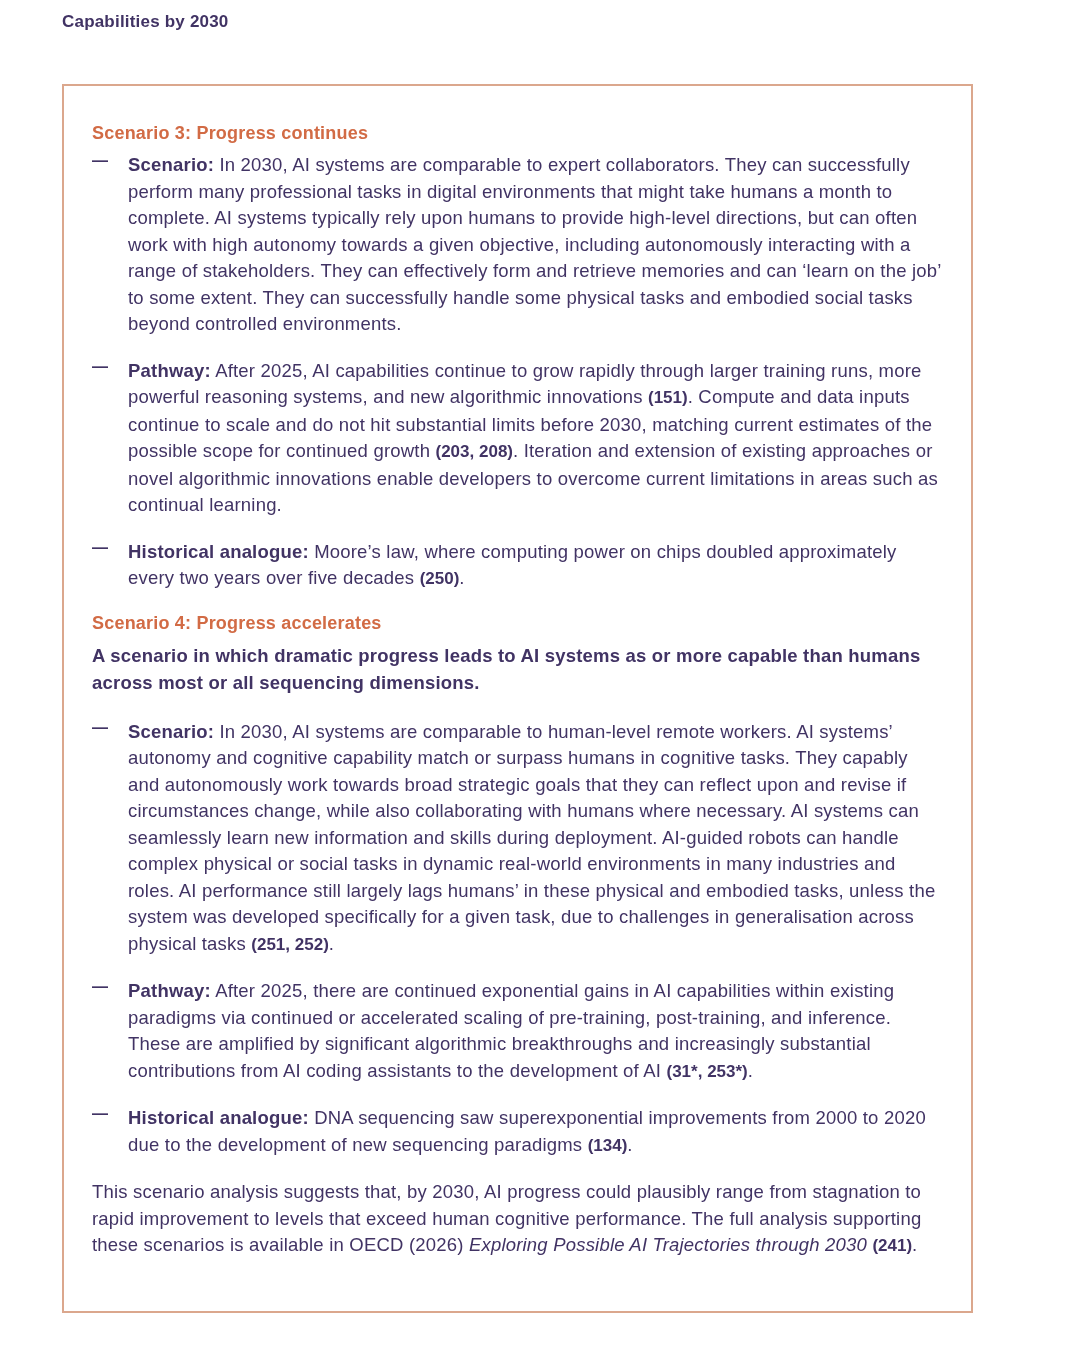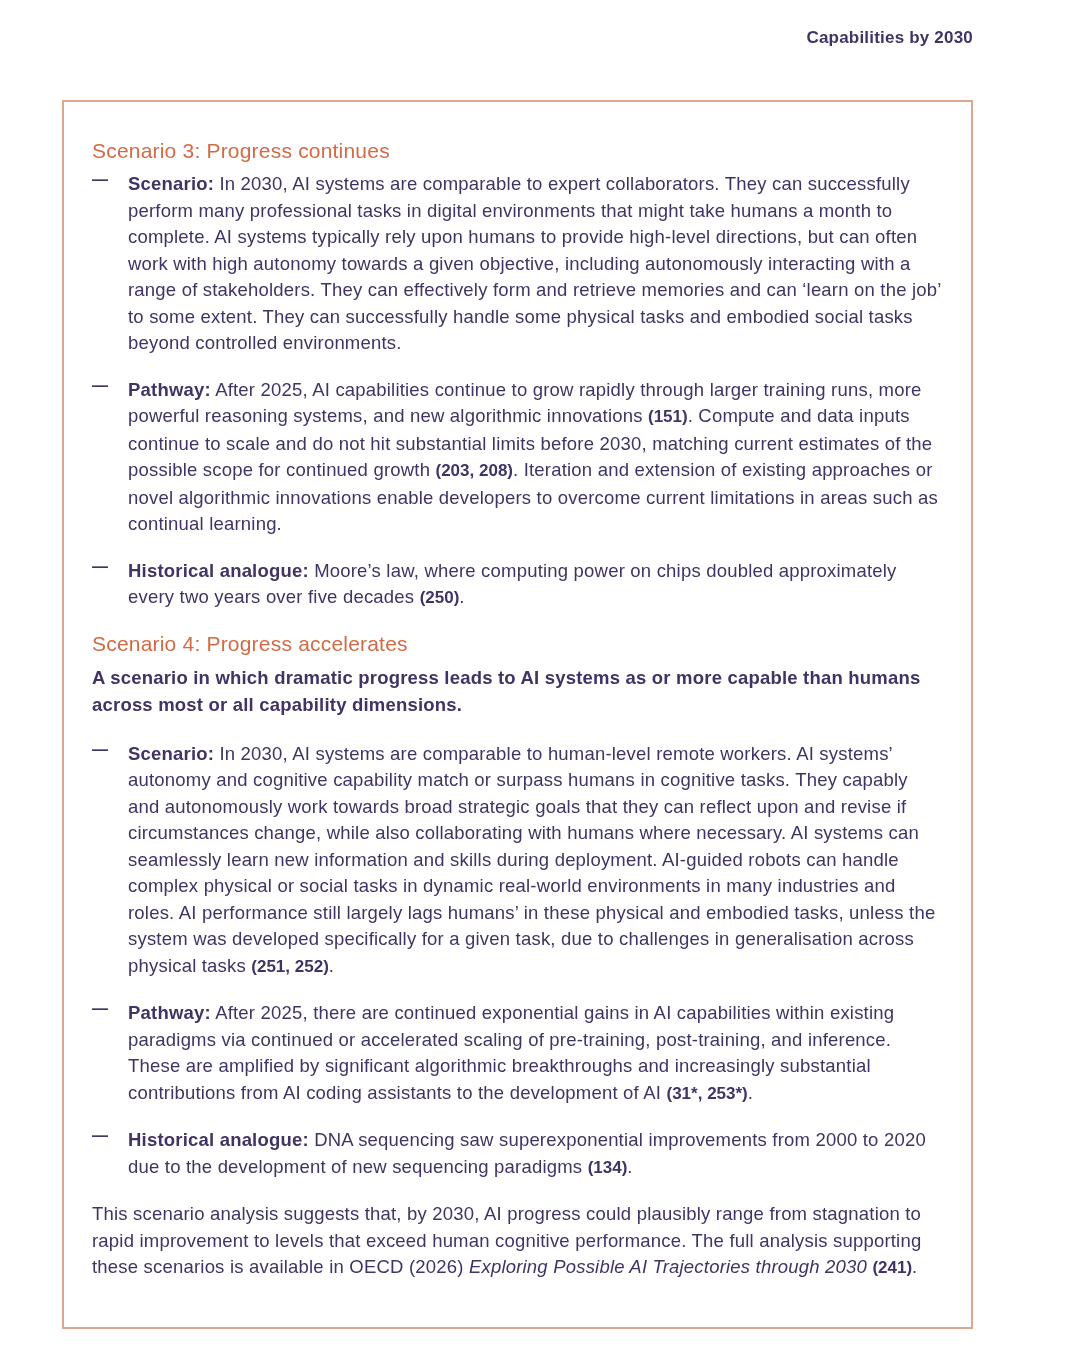--- a/index.html
+++ b/index.html
@@ -17,38 +17,38 @@
   body {
     width: 1080px;
     height: 1349px;
     font-family: "Liberation Sans", "DejaVu Sans", sans-serif;
     color: var(--body-purple);
     overflow: hidden;
   }
   .page-header {
     width: 911px;
     margin: 0 0 0 62px;
-    padding-top: 28px;
-    text-align: right;
+    padding-top: 12px;
+    text-align: left;
     font-size: 17px;
     font-weight: bold;
     letter-spacing: 0.2px;
   }
   .scenario-box {
     width: 911px;
     min-height: 1229px;
     margin: 52px 0 0 62px;
     border: 2px solid var(--border-salmon);
     padding: 37px 28px 30px 28px;
   }
   .section + .section { margin-top: 18px; }
   .scenario-heading {
     margin: 0 0 8px 0;
-    font-size: 21px;
-    font-weight: normal;
+    font-size: 18px;
+    font-weight: bold;
     color: var(--heading-orange);
     letter-spacing: 0.2px;
   }
   .scenario-subtitle {
     margin: 0 0 23px 0;
     font-size: 18.5px;
     font-weight: bold;
     line-height: 27px;
     letter-spacing: 0.2px;
   }
@@ -98,21 +98,21 @@
     </div>
 
     <div class="bullet">
       <span class="dash">—</span>
       <p class="bullet-text"><strong>Historical analogue:</strong><span><span class="seg-text"> Moore’s law, where computing power on chips doubled approximately every two years over five decades </span><span class="seg-ref">(250)</span><span class="seg-text">.</span></span></p>
     </div>
   </div>
 
   <div class="section">
     <h3 class="scenario-heading">Scenario 4: Progress accelerates</h3>
-    <p class="scenario-subtitle">A scenario in which dramatic progress leads to AI systems as or more capable than humans across most or all capability dimensions.</p>
+    <p class="scenario-subtitle">A scenario in which dramatic progress leads to AI systems as or more capable than humans across most or all sequencing dimensions.</p>
 
     <div class="bullet">
       <span class="dash">—</span>
       <p class="bullet-text"><strong>Scenario:</strong><span><span class="seg-text"> In 2030, AI systems are comparable to human-level remote workers. AI systems’ autonomy and cognitive capability match or surpass humans in cognitive tasks. They capably and autonomously work towards broad strategic goals that they can reflect upon and revise if circumstances change, while also collaborating with humans where necessary. AI systems can seamlessly learn new information and skills during deployment. AI-guided robots can handle complex physical or social tasks in dynamic real-world environments in many industries and roles. AI performance still largely lags humans’ in these physical and embodied tasks, unless the system was developed specifically for a given task, due to challenges in generalisation across physical tasks </span><span class="seg-ref">(251, 252)</span><span class="seg-text">.</span></span></p>
     </div>
 
     <div class="bullet">
       <span class="dash">—</span>
       <p class="bullet-text"><strong>Pathway:</strong><span><span class="seg-text"> After 2025, there are continued exponential gains in AI capabilities within existing paradigms via continued or accelerated scaling of pre-training, post-training, and inference. These are amplified by significant algorithmic breakthroughs and increasingly substantial contributions from AI coding assistants to the development of AI </span><span class="seg-ref">(31*, 253*)</span><span class="seg-text">.</span></span></p>
     </div>

